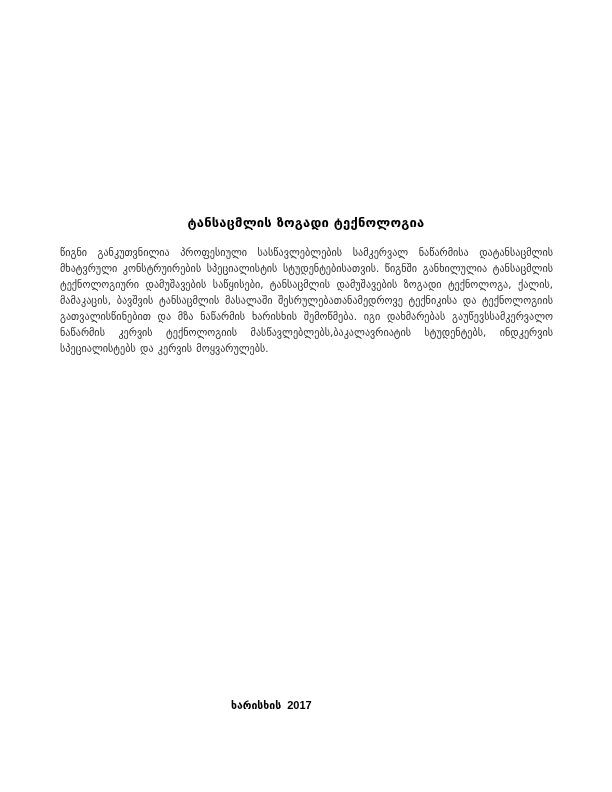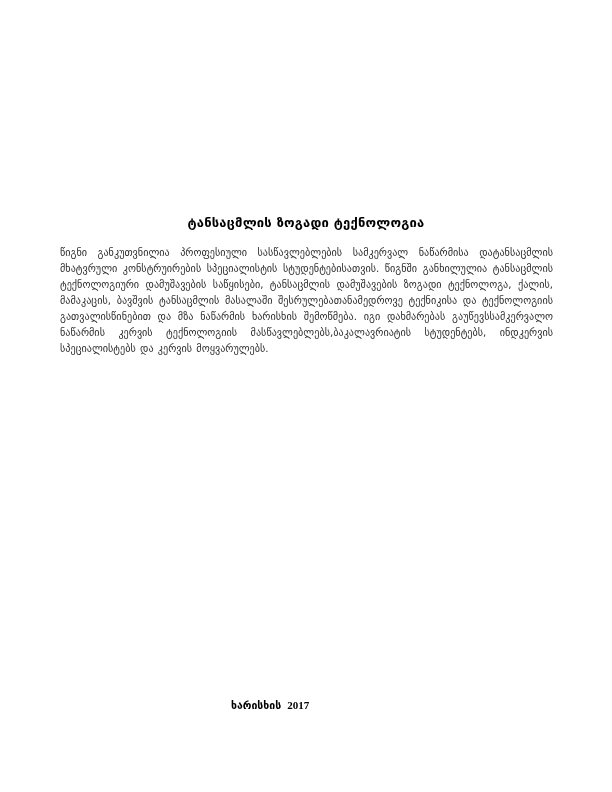--- a/index.html
+++ b/index.html
@@ -49,21 +49,21 @@
       position: absolute;
       left: 231px;
       top: 699px;
       font-size: 10.5px;
       font-weight: bold;
       color: #000000;
       white-space: nowrap;
     }
     .footer .year {
       margin-left: 6px;
-      font-family: Liberation Serif, serif;
+      font-family: Liberation Sans, sans-serif;
       font-size: 11px;
     }
   </style>
 </head>
 <body>
 
 <div class="page">
   <div class="title">ტანსაცმლის ზოგადი ტექნოლოგია</div>
 
   <p class="body-text">წიგნი განკუთვნილია პროფესიული სასწავლებლების სამკერვალ ნაწარმისა დატანსაცმლის მხატვრული კონსტრუირების სპეციალისტის სტუდენტებისათვის. წიგნში განხილულია ტანსაცმლის ტექნოლოგიური დამუშავების საწყისები, ტანსაცმლის დამუშავების ზოგადი ტექნოლოგა,  ქალის, მამაკაცის, ბავშვის ტანსაცმლის მასალაში შესრულებათანამედროვე ტექნიკისა და ტექნოლოგიის გათვალისწინებით და მზა ნაწარმის ხარისხის შემოწმება. იგი დახმარებას გაუწევსსამკერვალო ნაწარმის კერვის ტექნოლოგიის მასწავლებლებს,ბაკალავრიატის სტუდენტებს, ინდკერვის სპეციალისტებს და კერვის მოყვარულებს.</p>

